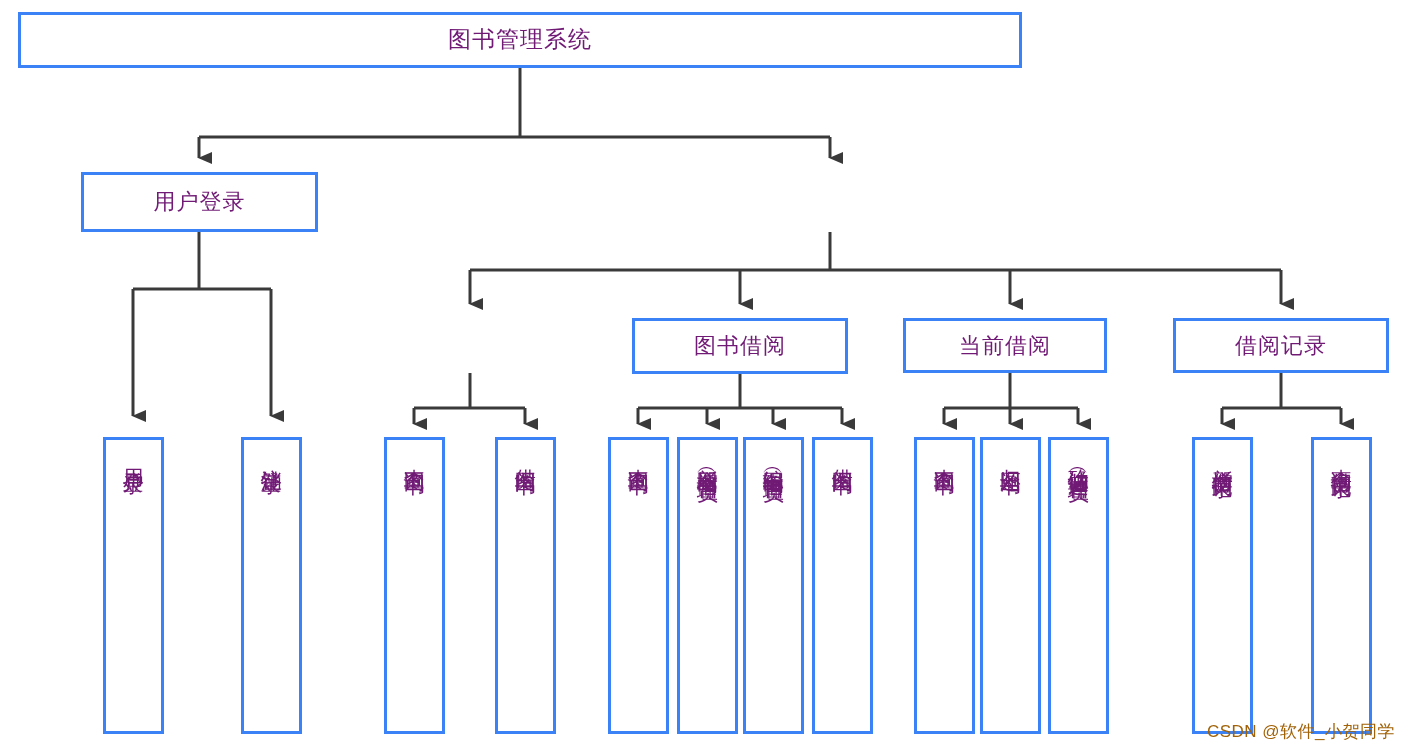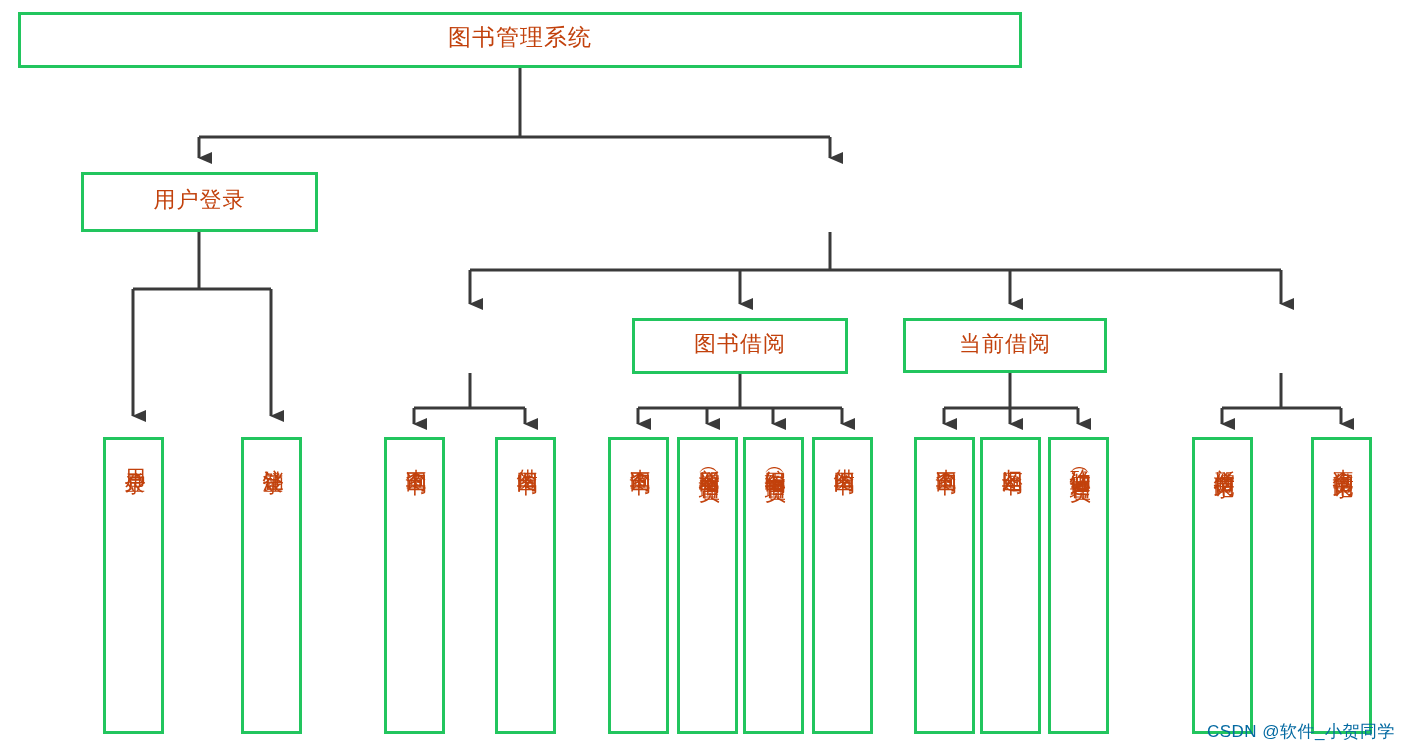--- a/index.html
+++ b/index.html
@@ -23,27 +23,26 @@
     left: 0;
     top: 0;
     width: 1405px;
     height: 747px;
     pointer-events: none;
   }
   .node {
     position: absolute;
     box-sizing: border-box;
     background: #ffffff;
-    border: 3px solid #22c55e;
+    border: 3px solid #3b82f6;
     display: flex;
     align-items: center;
     justify-content: center;
-    color: #c2410c;
+    color: #701a75;
     z-index: 2;
-    font-family: Liberation Mono, monospace;
   }
   .node .label {
     font-size: 22px;
     line-height: 1.18;
     letter-spacing: 1px;
     white-space: nowrap;
     text-align: center;
   }
   .node.leaf {
     border-width: 3px;
@@ -61,21 +60,21 @@
     margin-top: 8px;
   }
   .node.root .label {
     font-size: 23px;
   }
   #watermark {
     position: absolute;
     right: 10px;
     bottom: 4px;
     font-size: 17px;
-    color: #0369a1;
+    color: #a16207;
     letter-spacing: 0.5px;
     z-index: 5;
     white-space: nowrap;
     font-family: "Liberation Sans", "DejaVu Sans", sans-serif;
   }
 </style>
 </head>
 <body>
 
 <div id="canvas">
@@ -143,20 +142,23 @@
 
 
   <div class="node" style="left:632px; top:318px; width:216px; height:56px;">
     <span class="label">图书借阅</span>
   </div>
 
   <div class="node" style="left:903px; top:318px; width:204px; height:55px;">
     <span class="label">当前借阅</span>
   </div>
 
+  <div class="node" style="left:1173px; top:318px; width:216px; height:55px;">
+    <span class="label">借阅记录</span>
+  </div>
 
   <div class="node leaf" style="left:103px; top:437px; width:61px; height:297px;">
     <span class="label">用户登录</span>
   </div>
 
   <div class="node leaf" style="left:241px; top:437px; width:61px; height:297px;">
     <span class="label">注销登录</span>
   </div>
 
   <div class="node leaf" style="left:384px; top:437px; width:61px; height:297px;">

